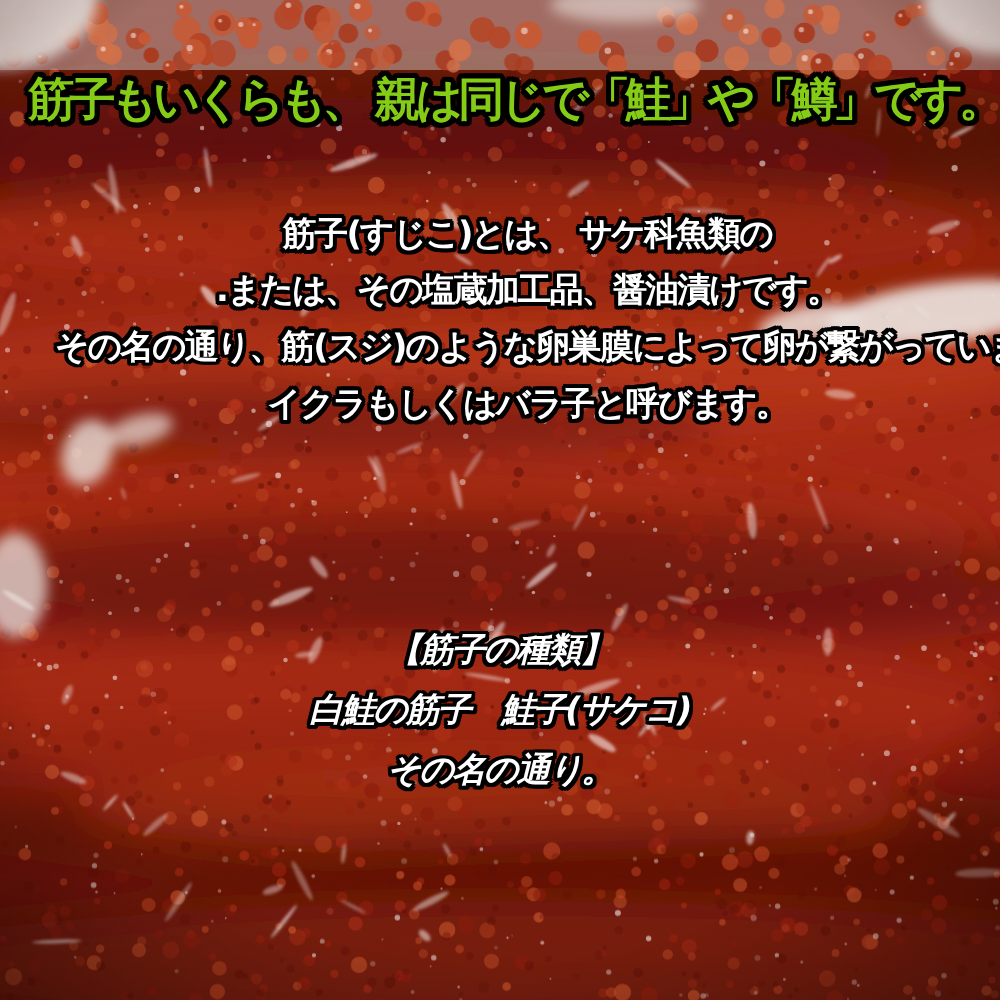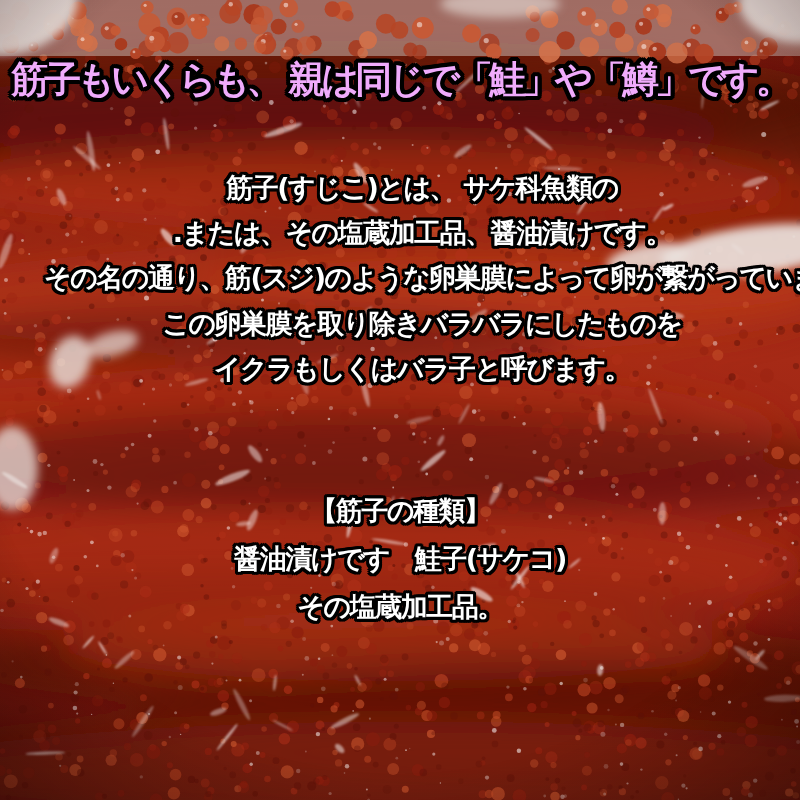--- a/index.html
+++ b/index.html
@@ -14,33 +14,33 @@
   .outlined{
     color:#ffffff;
     text-shadow:
       3px 0 0 #000,-3px 0 0 #000,0 3px 0 #000,0 -3px 0 #000,
       2px 2px 0 #000,-2px 2px 0 #000,2px -2px 0 #000,-2px -2px 0 #000,
       3px 2px 0 #000,-3px 2px 0 #000,3px -2px 0 #000,-3px -2px 0 #000,
       2px 3px 0 #000,-2px 3px 0 #000,2px -3px 0 #000,-2px -3px 0 #000;
   }
   .title{
     position:absolute;left:0;right:0;top:52px;
-    margin:0;text-align:center;white-space:nowrap;
+    margin:0;text-align:right;white-space:nowrap;
     font-size:37px;font-weight:900;letter-spacing:-4px;
     line-height:56px;
     text-shadow:
       4px 0 0 #000,-4px 0 0 #000,0 4px 0 #000,0 -4px 0 #000,
       3px 3px 0 #000,-3px 3px 0 #000,3px -3px 0 #000,-3px -3px 0 #000,
       4px 2px 0 #000,-4px 2px 0 #000,4px -2px 0 #000,-4px -2px 0 #000,
       2px 4px 0 #000,-2px 4px 0 #000,2px -4px 0 #000,-2px -4px 0 #000;
-    color:#f0abfc;
+    color:#84cc16;
   }
   .paragraph{position:absolute;left:0;right:0;top:165px;margin:0;padding-left:44px;}
   .paragraph .line{line-height:45.2px;}
-  .types{position:absolute;left:0;right:0;top:483px;margin:4px;}
+  .types{position:absolute;left:0;right:0;top:483px;margin:14px;font-style:italic;}
   .types .line{line-height:48px;}
   .line{
     margin:0;text-align:center;white-space:nowrap;
     font-size:27px;font-weight:700;letter-spacing:-1.5px;
   }
 </style>
 </head>
 <body>
 
 <div class="stage">
@@ -2222,23 +2222,22 @@
       </g>
     <rect x="0" y="0" width="800" height="800" fill="url(#vig)"></rect>
   </svg>
 
   <h1 class="title">筋子もいくらも、 親は同じで「鮭」や「鱒」です。</h1>
 
   <div class="paragraph">
     <p class="line outlined">筋子(すじこ)とは、 サケ科魚類の</p>
     <p class="line outlined">.または、その塩蔵加工品、醤油漬けです。</p>
     <p class="line outlined">その名の通り、筋(スジ)のような卵巣膜によって卵が繋がっています。</p>
-    <p class="line outlined">この卵巣膜を取り除きバラバラにしたものを</p>
     <p class="line outlined">イクラもしくはバラ子と呼びます。</p>
   </div>
 
   <div class="types">
     <p class="line outlined">【筋子の種類】</p>
-    <p class="line outlined">醤油漬けです　鮭子(サケコ)</p>
-    <p class="line outlined">その塩蔵加工品。</p>
+    <p class="line outlined">白鮭の筋子　鮭子(サケコ)</p>
+    <p class="line outlined">その名の通り。</p>
   </div>
 
 </div>
 
 </body></html>

